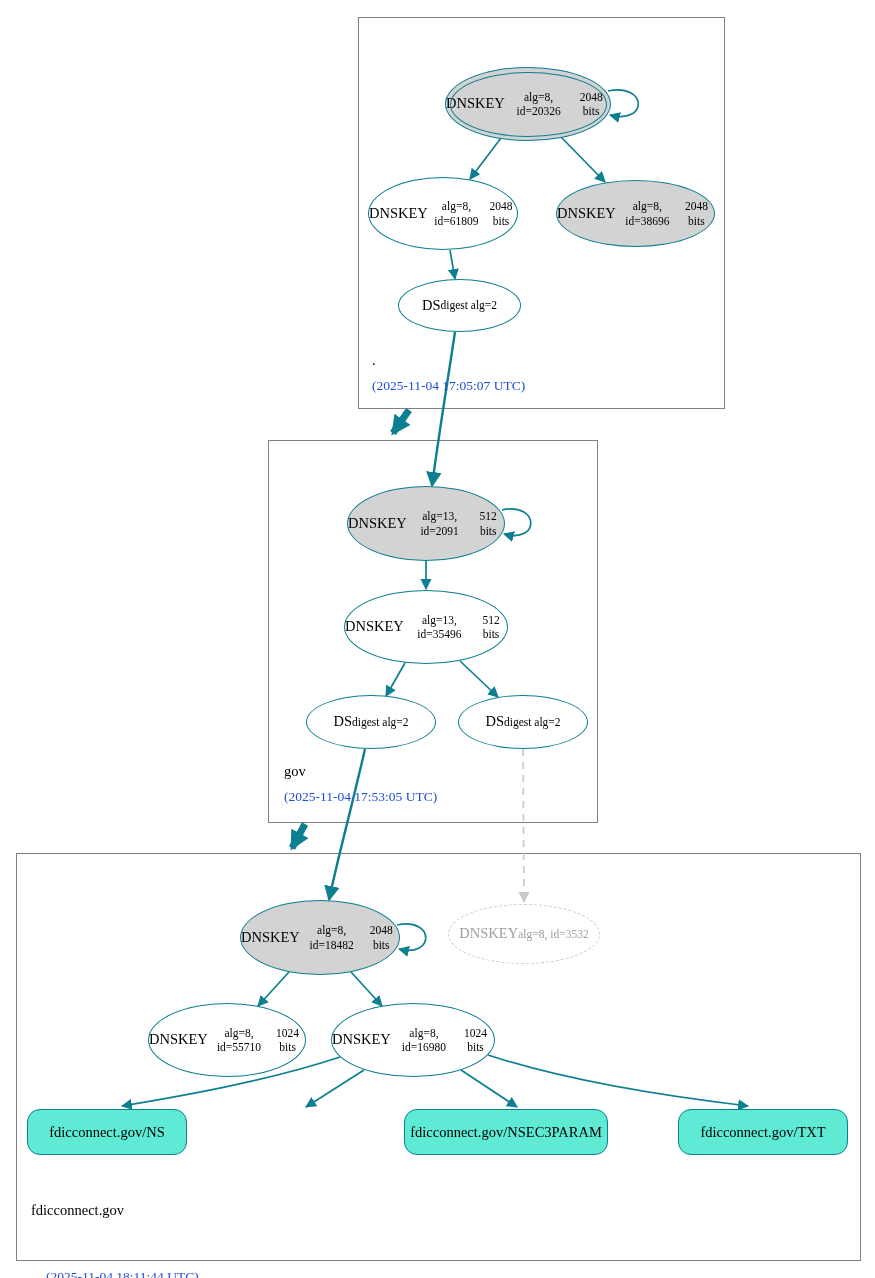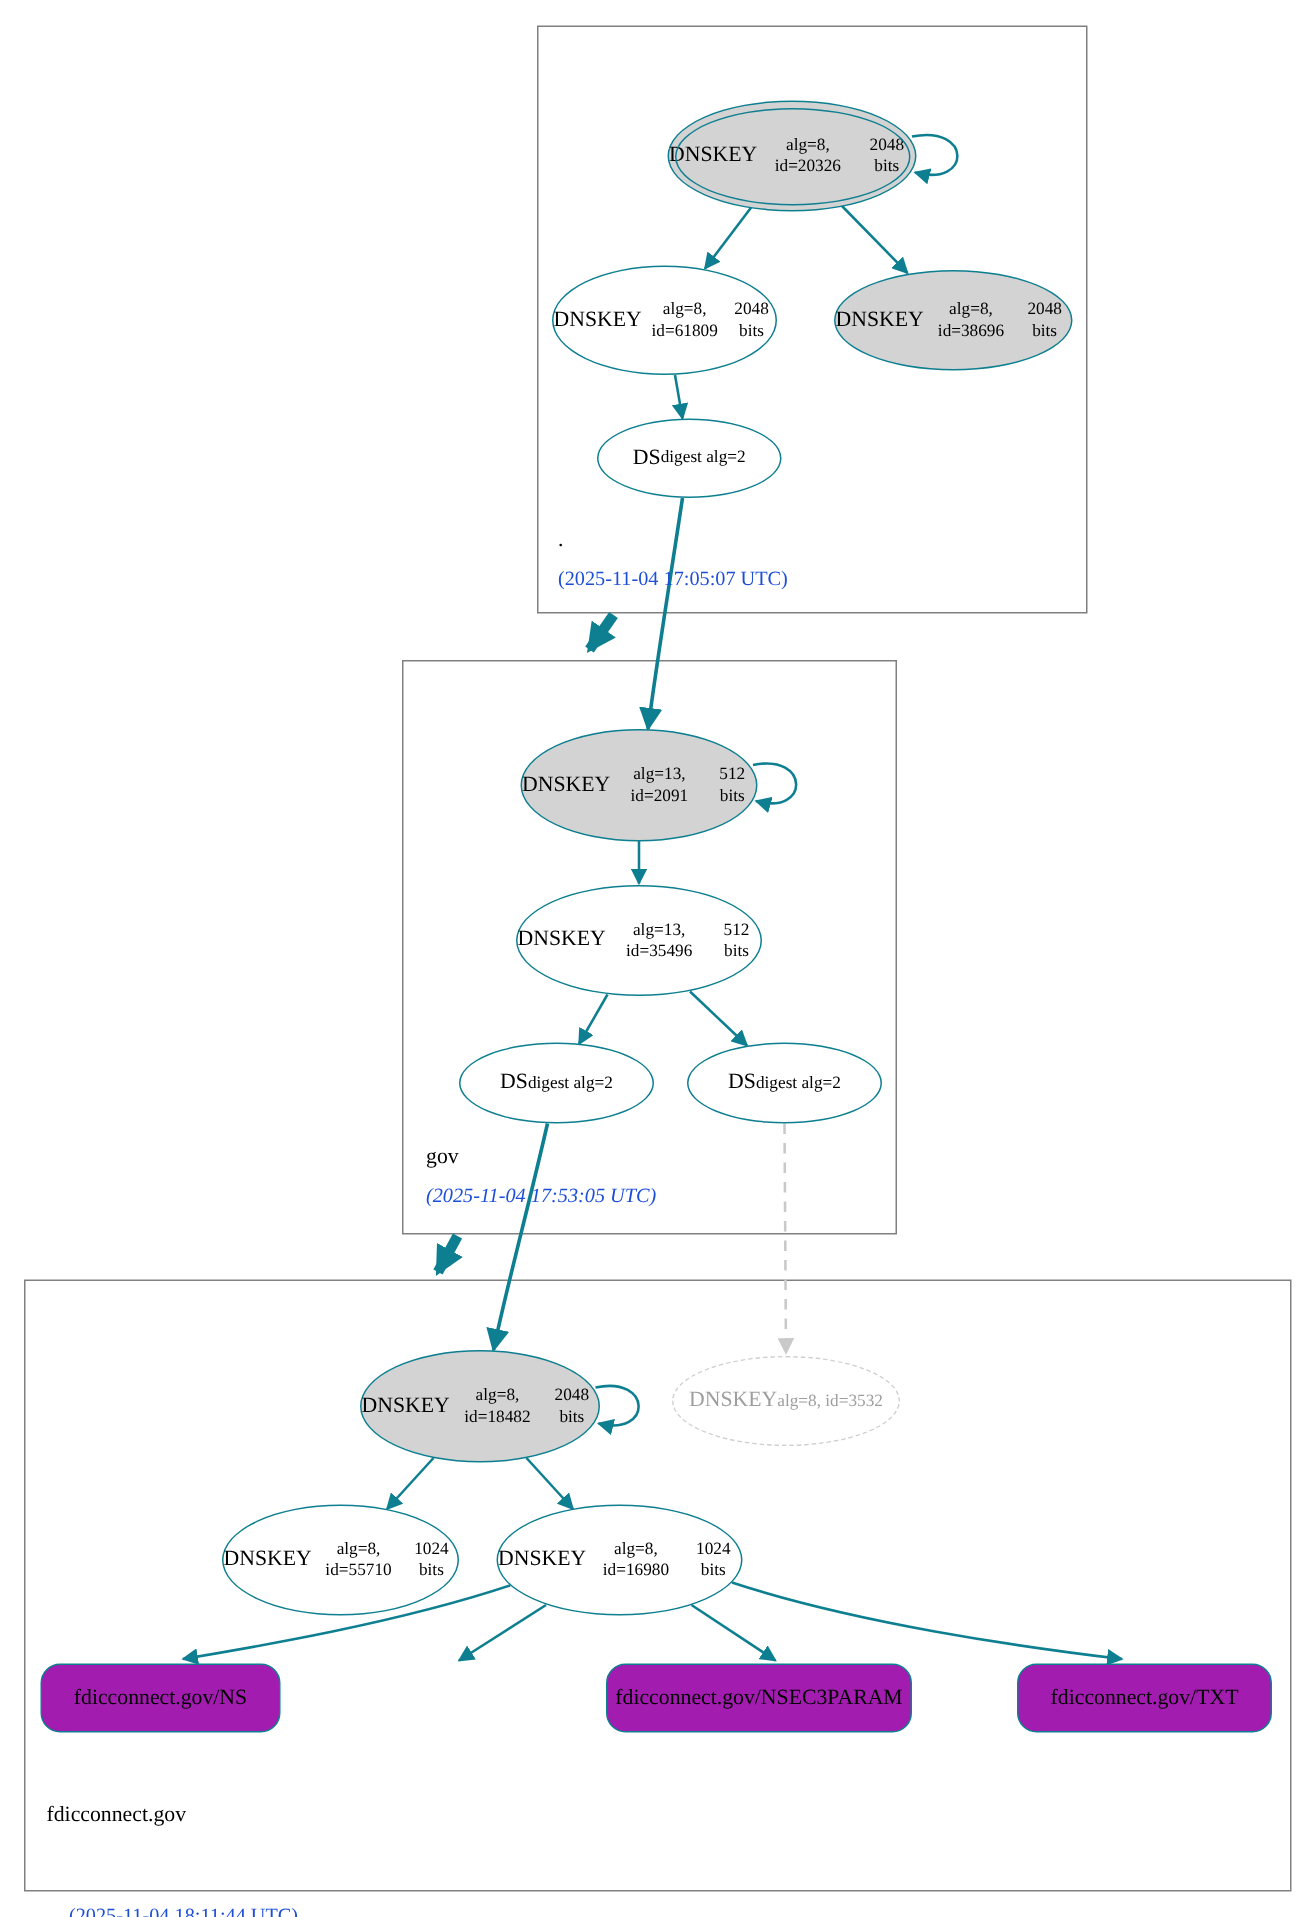--- a/index.html
+++ b/index.html
@@ -14,21 +14,21 @@
   .zonebox{position:absolute;border:1px solid var(--boxborder);background:transparent;z-index:1;}
   svg.edges{position:absolute;left:0;top:0;z-index:2;pointer-events:none;}
   .node{position:absolute;z-index:3;display:flex;flex-direction:row;align-items:center;justify-content:center;text-align:center;}
   .ellipse{border:1.8px solid var(--secure);border-radius:50%;background:#fff;}
   .ellipse.gray{background:var(--ksk_fill);}
   .ellipse.double::before{content:"";position:absolute;inset:3.5px;border:1.8px solid var(--secure);border-radius:50%;pointer-events:none;}
   .ellipse.missing{border:1.6px dashed #cfcfcf;background:#fff;}
   .ellipse.missing .t,.ellipse.missing .d{color:#9e9e9e;}
   .node .t{font-size:14.5px;line-height:1.18;color:#000;}
   .node .d{font-size:11.5px;line-height:1.22;color:#000;}
-  .rrset{border:1.8px solid var(--secure);border-radius:13px;background:#a21caf;font-size:14.5px;color:#000;justify-content:center;}
+  .rrset{border:1.8px solid var(--secure);border-radius:13px;background:#5eead4;font-size:14.5px;color:#000;justify-content:center;}
   .zone-label{position:absolute;z-index:3;font-size:14.5px;color:#000;}
   .zone-ts{position:absolute;z-index:3;font-size:13.5px;color:#1d4ed8;}
   .edge{fill:none;stroke:var(--secure);stroke-width:1.7;}
   .edge.bold{stroke-width:2.4;}
   .edge.dashedg{stroke:var(--insecure);stroke-width:1.7;stroke-dasharray:7 6;}
   .zarrow{fill:none;stroke:var(--secure);stroke-width:7;}
   .ah{fill:var(--secure);}
   .ahg{fill:var(--insecure);}
 </style>
 </head>
@@ -111,21 +111,21 @@
   </div>
   <div class="node ellipse" style="left:306px;top:695px;width:130px;height:54px;">
     <div class="t">DS</div>
     <div class="d">digest alg=2</div>
   </div>
   <div class="node ellipse" style="left:458px;top:695px;width:130px;height:54px;">
     <div class="t">DS</div>
     <div class="d">digest alg=2</div>
   </div>
   <div class="zone-label" style="left:284px;top:763px;text-align:center;">gov</div>
-  <div class="zone-ts" style="left:284px;top:789px;font-style:italic;">(2025-11-04 17:53:05 UTC)</div>
+  <div class="zone-ts" style="left:284px;top:789px;">(2025-11-04 17:53:05 UTC)</div>
 
   <div class="node ellipse gray" style="left:240px;top:900px;width:160px;height:75px;">
     <div class="t">DNSKEY</div>
     <div class="d">alg=8, id=18482</div>
     <div class="d">2048 bits</div>
   </div>
   <div class="node ellipse missing" style="left:448px;top:904px;width:152px;height:60px;">
     <div class="t">DNSKEY</div>
     <div class="d">alg=8, id=3532</div>
   </div>

